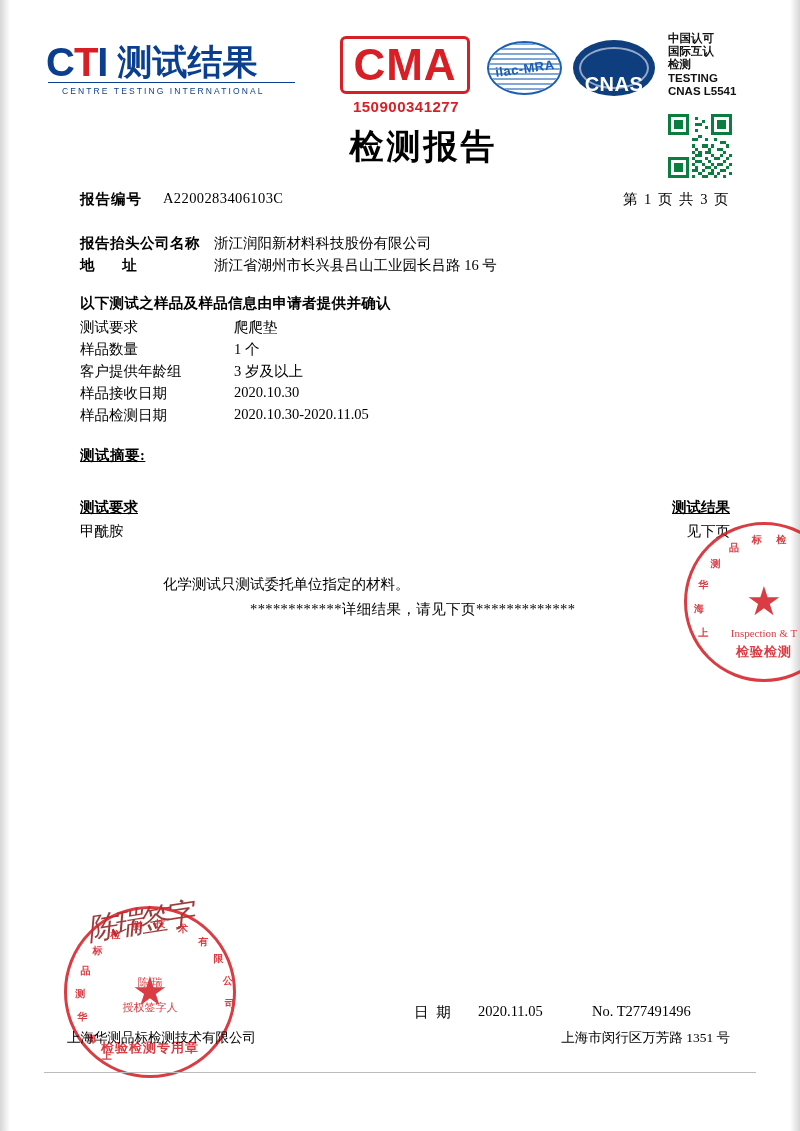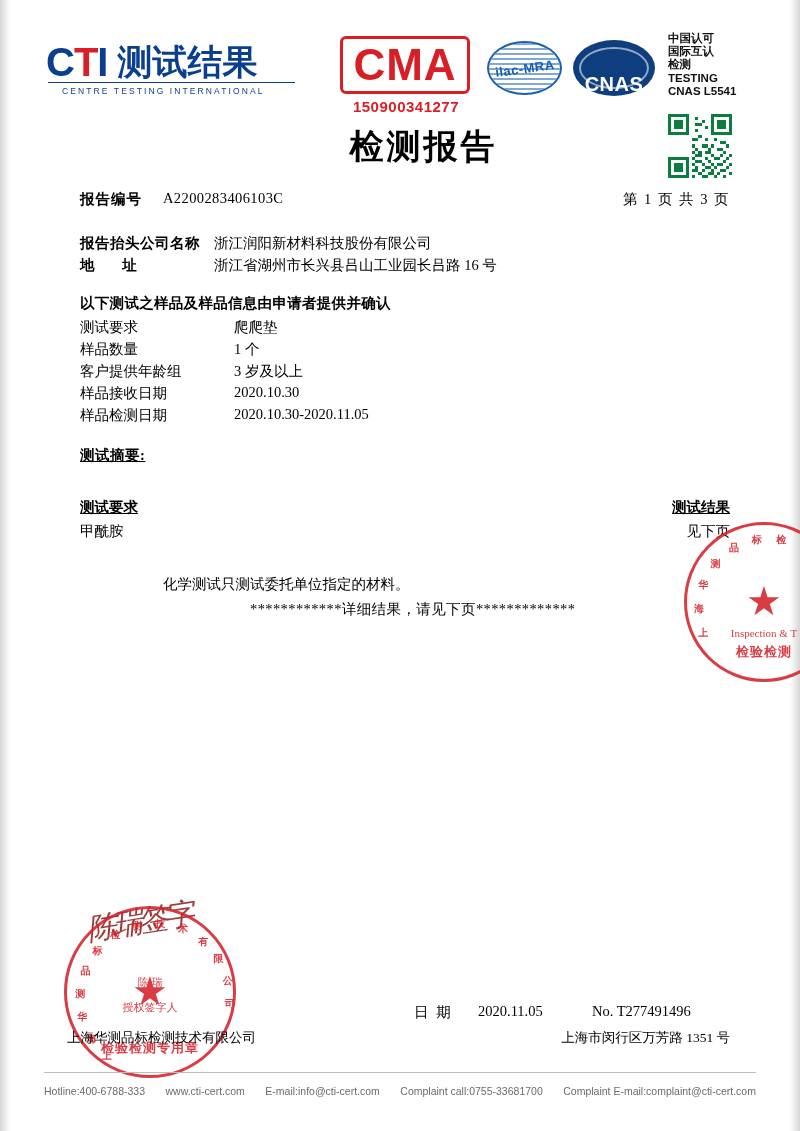--- a/index.html
+++ b/index.html
@@ -510,21 +510,14 @@
     <div class="stamp-bottom-label">检验检测专用章</div>
   </div>
 
   <div class="rowline date-label">日 期</div>
   <div class="rowline date-value">2020.11.05</div>
   <div class="rowline no-value">No. T277491496</div>
   <div class="rowline company-footer">上海华测品标检测技术有限公司</div>
   <div class="rowline addr-footer">上海市闵行区万芳路 1351 号</div>
 
   <div class="footer-rule"></div>
-  <div class="footer-bar">
-    <span>Hotline:400-6788-333</span>
-    <span>www.cti-cert.com</span>
-    <span>E-mail:info@cti-cert.com</span>
-    <span>Complaint call:0755-33681700</span>
-    <span>Complaint E-mail:complaint@cti-cert.com</span>
-  </div>
 
 </div>
 
 </body></html>

